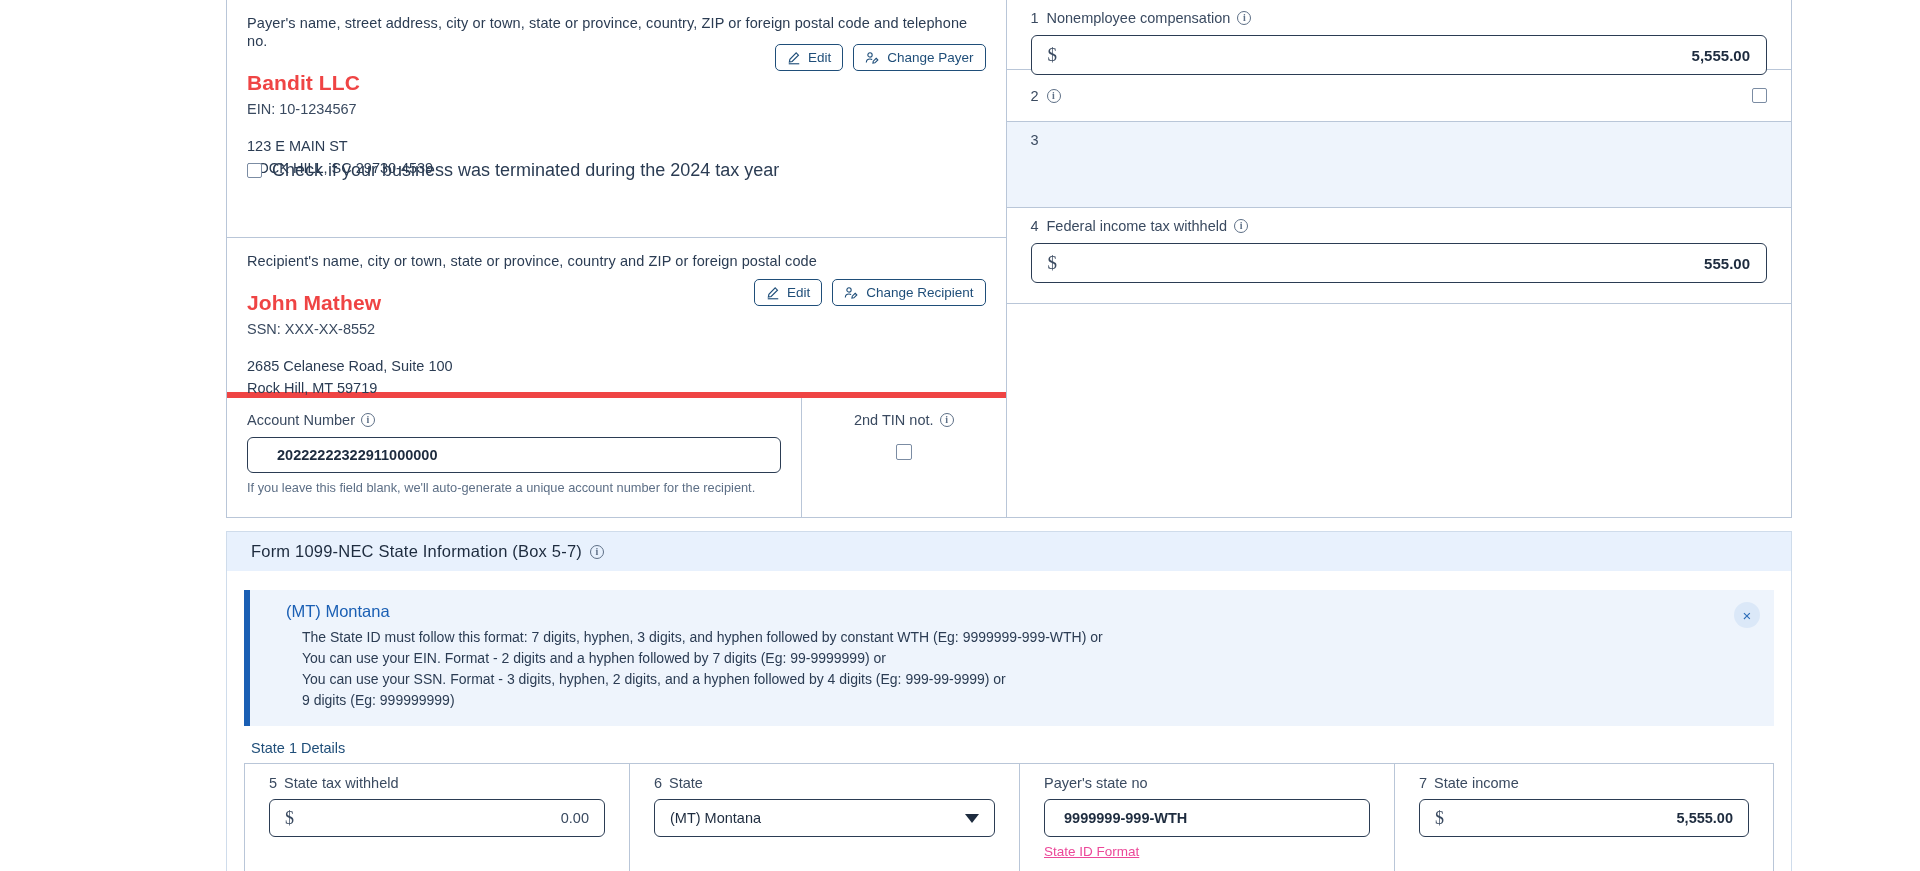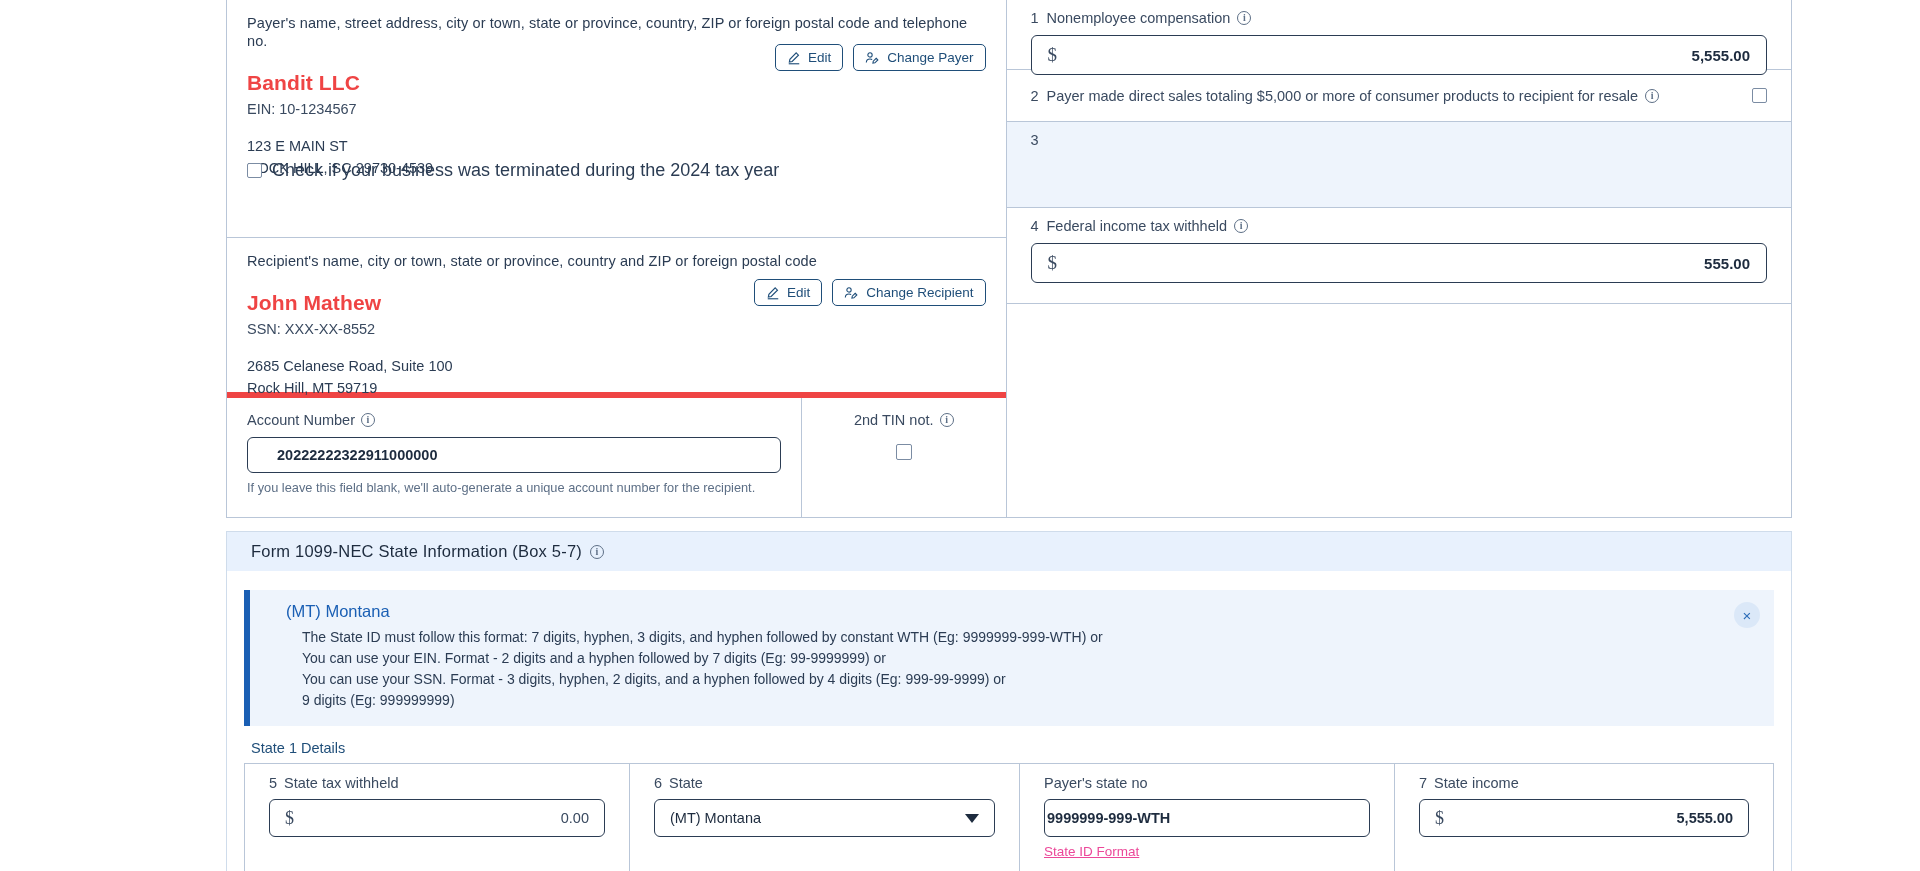--- a/index.html
+++ b/index.html
@@ -335,21 +335,21 @@
     border-left: 7px solid transparent;
     border-right: 7px solid transparent;
     border-top: 9px solid #1d2b3e;
   }
   .sg-text {
     margin-top: 8px;
     width: 100%;
     height: 38px;
     border: 1.3px solid #2b3c53;
     border-radius: 6px;
-    padding: 0 2px;
+    padding: 0 19px;
     font-size: 14.5px;
     font-weight: bold;
     color: #1d2b3e;
     font-family: "Liberation Sans", sans-serif;
     background: #fff;
     outline: none;
   }
   .sg-link {
     display: inline-block;
     margin-top: 7px;
@@ -466,21 +466,20 @@
         </div>
         <div class="money">
           <span class="dollar">$</span>
           <span class="amount">5,555.00</span>
         </div>
       </div>
 
       <div class="rbox box2">
         <div class="rbox-label">
           <span class="rbox-num">2</span>
-          <span>Payer made direct sales totaling $5,000 or more of consumer products to recipient for resale</span>
           <span class="info-i">i</span>
         </div>
         <div class="cbox"></div>
       </div>
 
       <div class="rbox box3">
         <div class="rbox-label">
           <span class="rbox-num">3</span>
           <span></span>
         </div>

